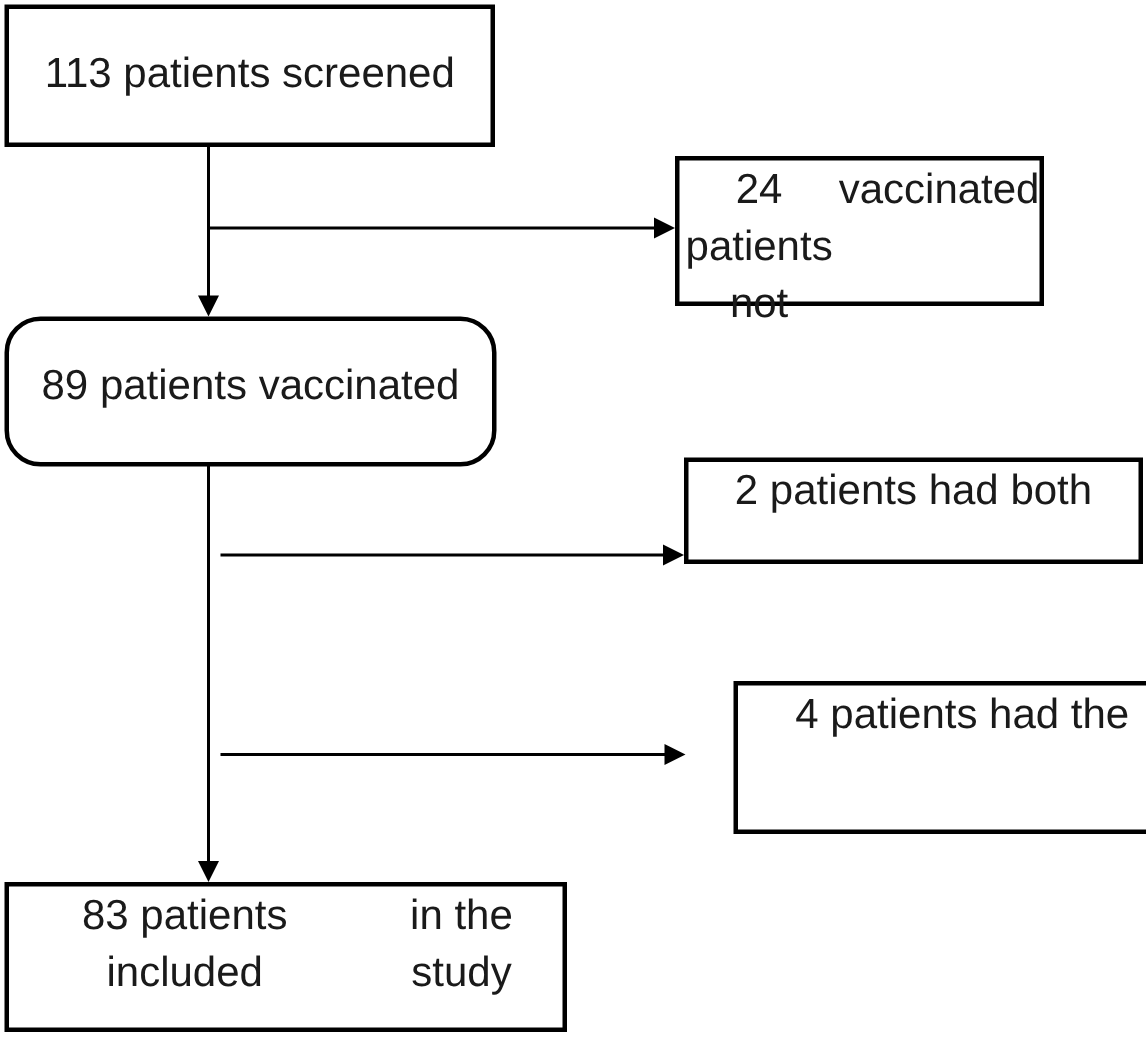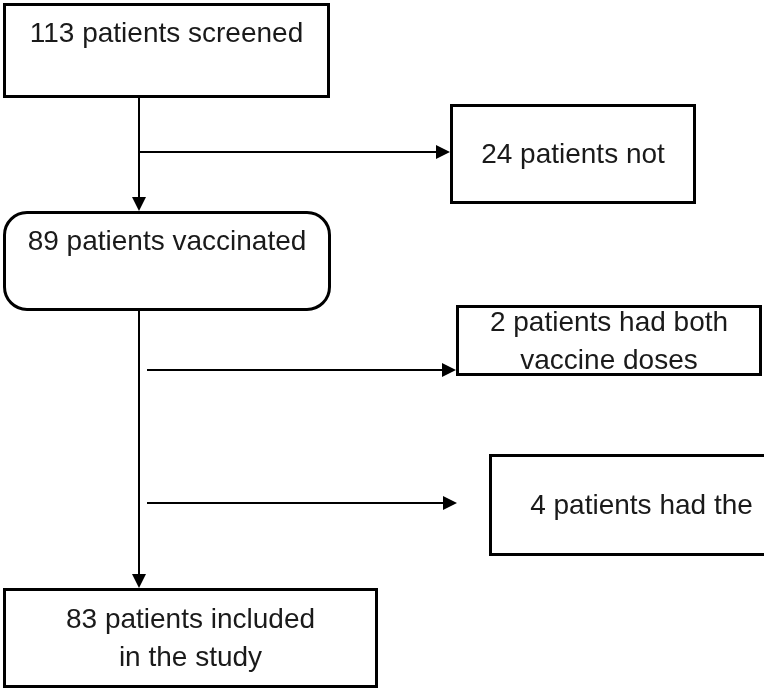--- a/index.html
+++ b/index.html
@@ -20,25 +20,25 @@
     position: absolute;
     box-sizing: border-box;
     background: #ffffff;
     border: 3px solid #000000;
     font-size: 28px;
     line-height: 38px;
     text-align: center;
     color: #1a1a1a;
   }
   .box.top-anchor {
-    padding-top: 8px;
+    padding-top: 24px;
   }
   .box.center-anchor {
     display: flex;
-    flex-direction: column;
+    flex-direction: row;
     justify-content: center;
   }
   .line {
     position: absolute;
     background: #000000;
   }
   .arrow-down {
     position: absolute;
     width: 0;
     height: 0;
@@ -79,29 +79,29 @@
 <body>
 
 <div class="canvas">
 
   <div class="box top-anchor" id="box-screened">
     <div>113 patients screened</div>
   </div>
 
   <div class="box center-anchor" id="box-not-vaccinated">
     <div>24 patients not</div>
+    <div>vaccinated</div>
   </div>
 
   <div class="box top-anchor" id="box-vaccinated">
     <div>89 patients vaccinated</div>
   </div>
 
   <div class="box center-anchor" id="box-both-doses">
     <div>2 patients had both</div>
-    <div>vaccine doses</div>
   </div>
 
   <div class="box center-anchor" id="box-oxford">
     <div>4 patients had the</div>
   </div>
 
   <div class="box center-anchor" id="box-included">
     <div>83 patients included</div>
     <div>in the study</div>
   </div>

